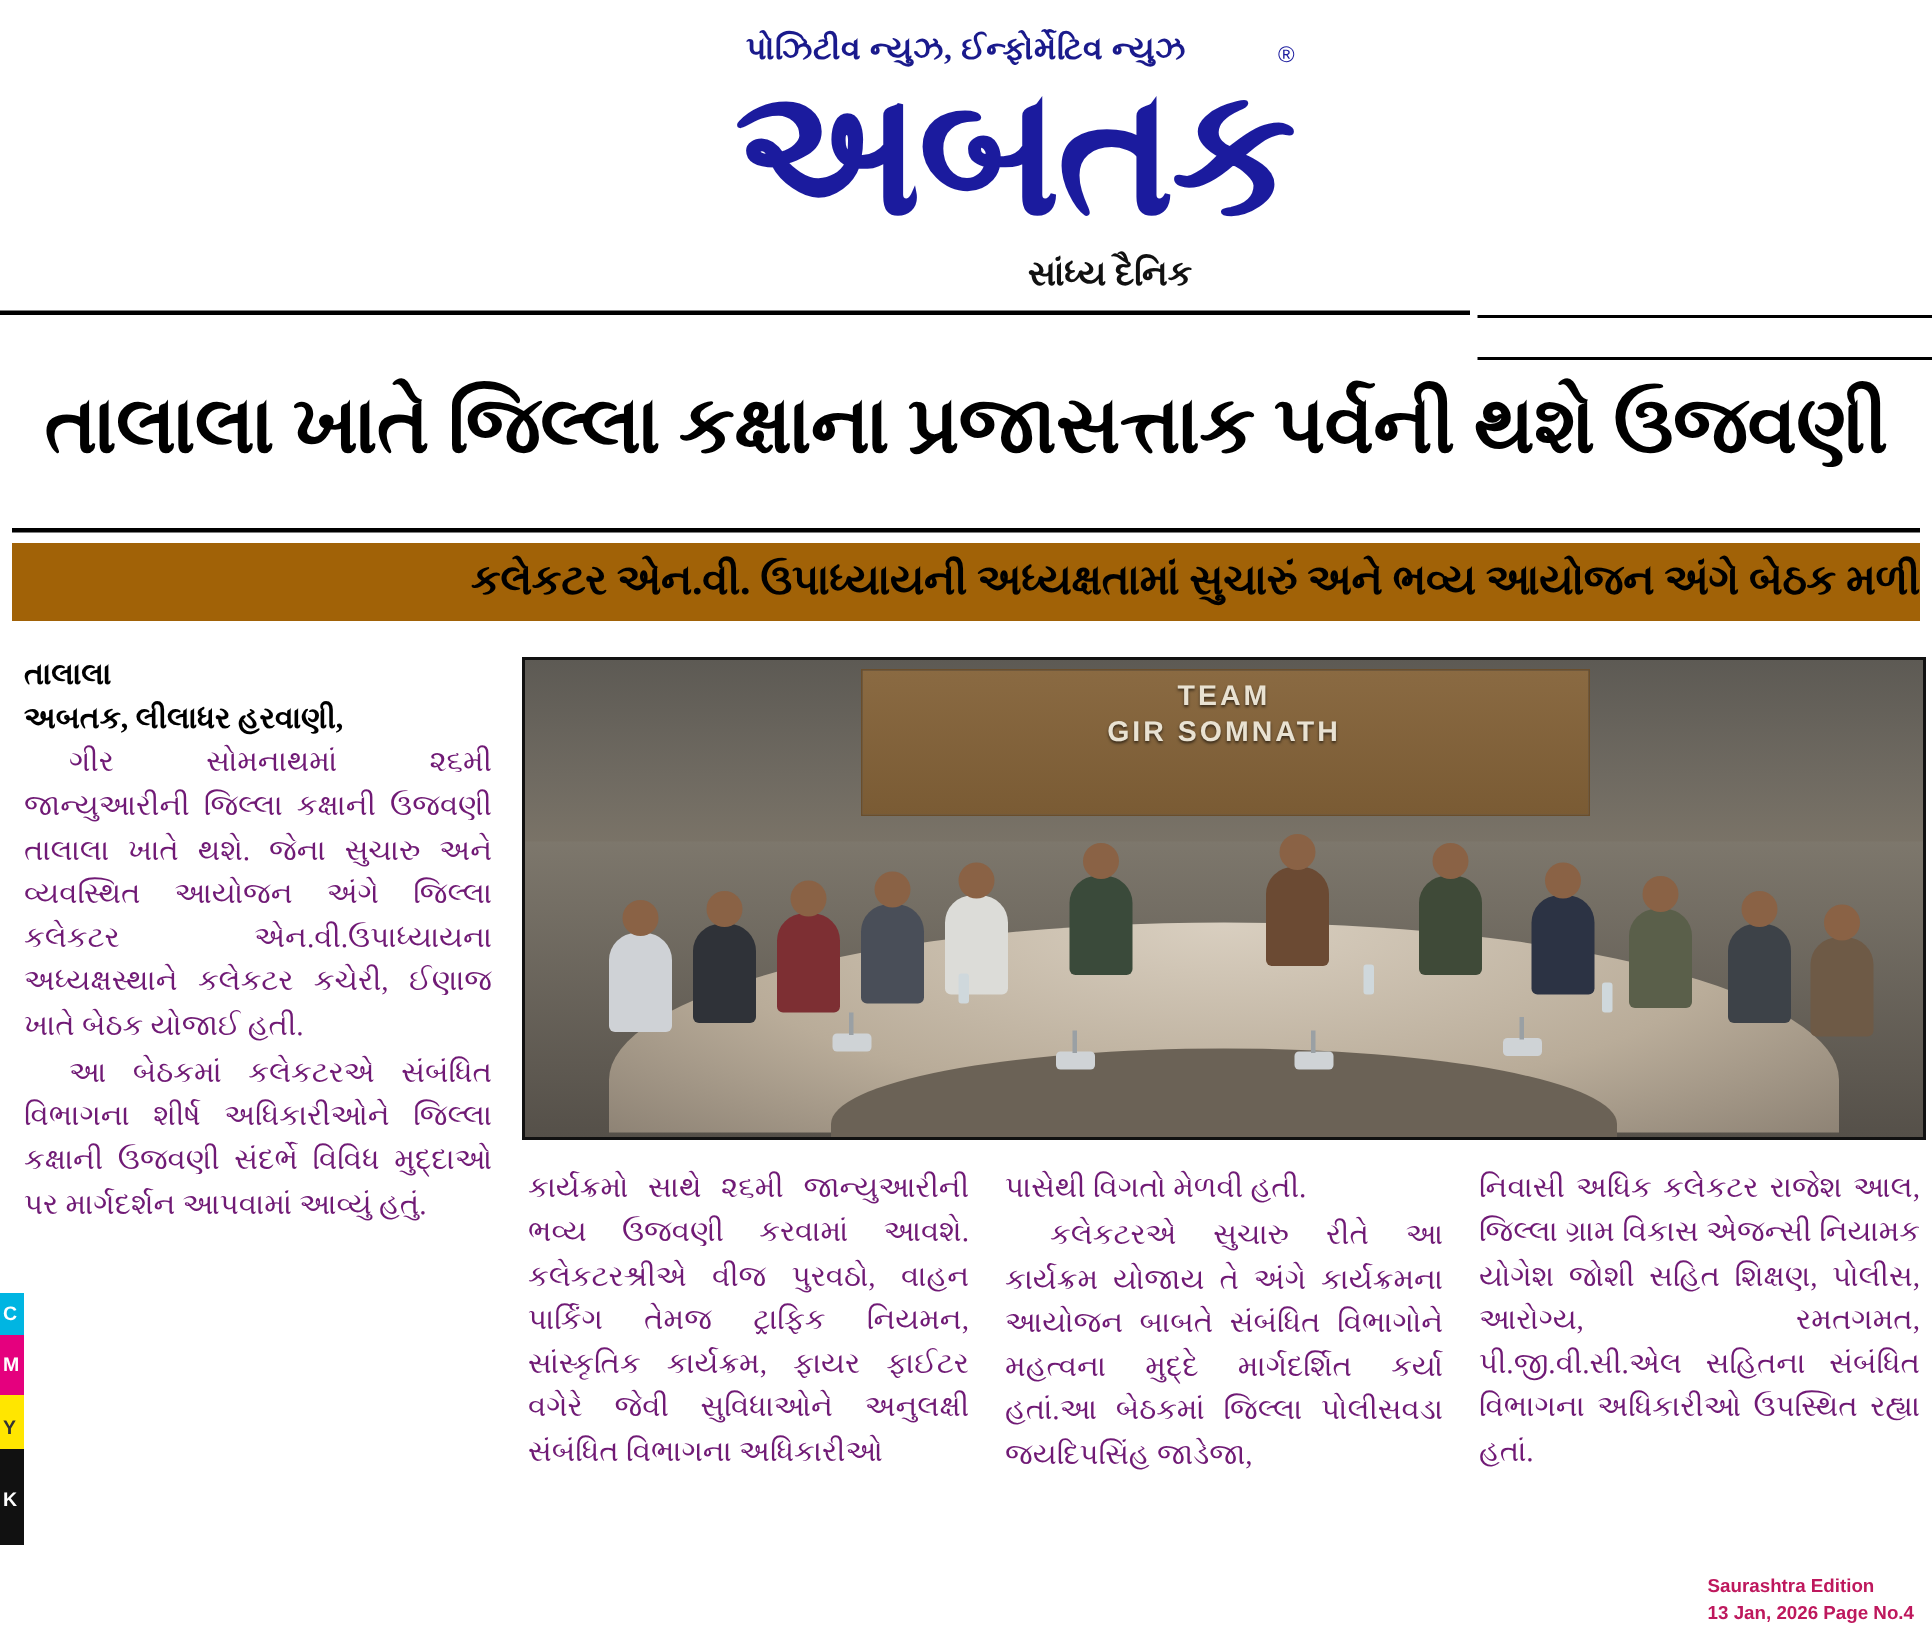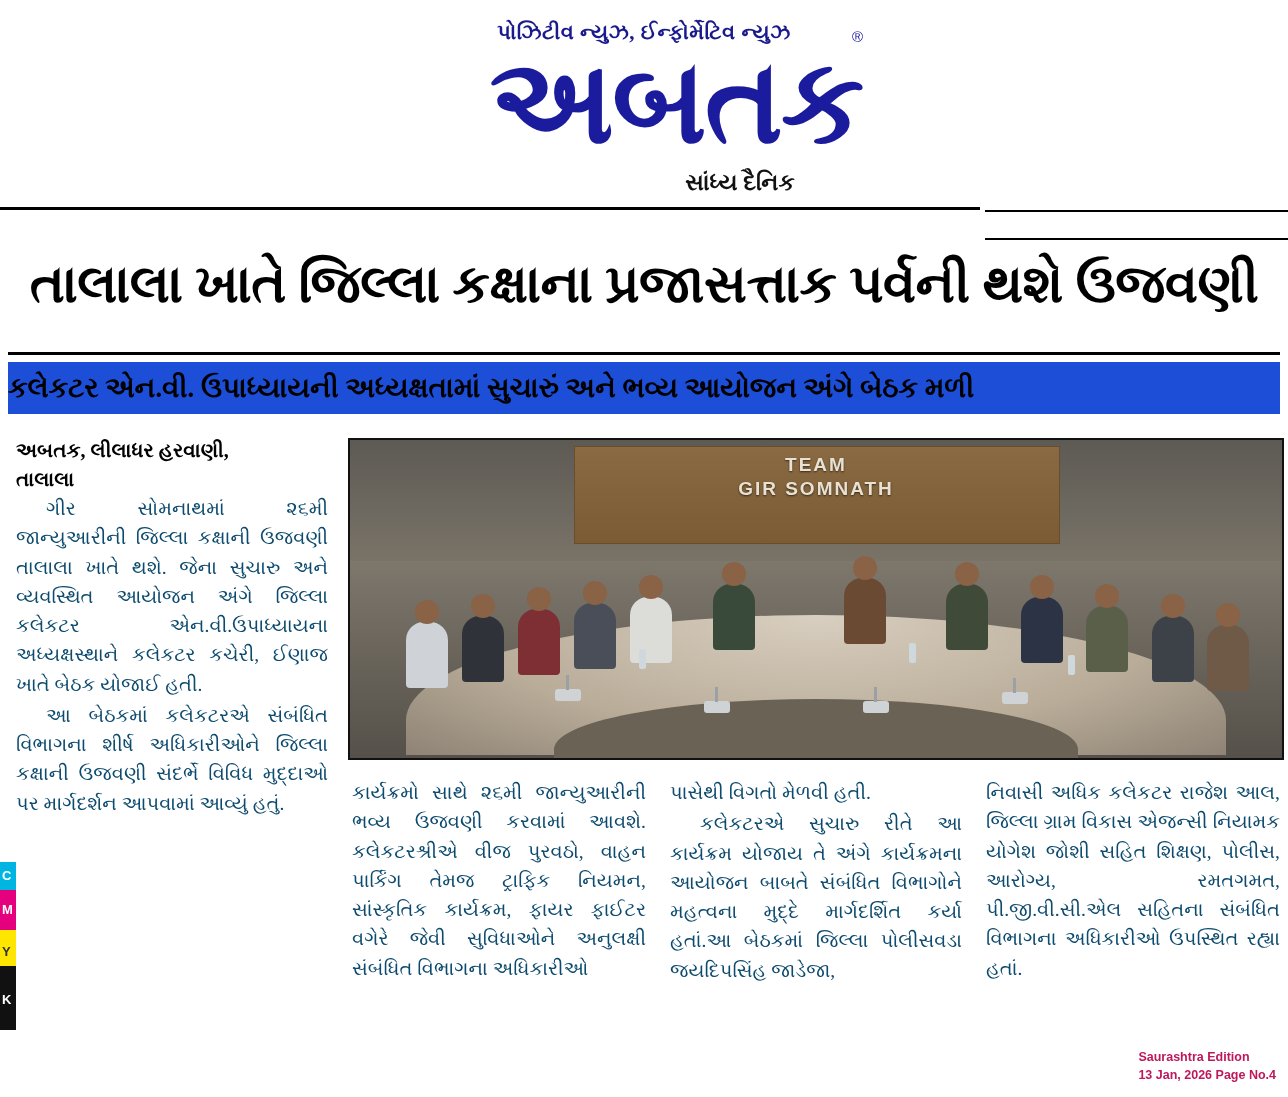--- a/index.html
+++ b/index.html
@@ -121,24 +121,24 @@
     background: #000;
   }
 
   
   .subhead-band {
     position: absolute;
     top: 362px;
     left: 8px;
     width: 1272px;
     height: 52px;
-    background: #1d4ed8;
+    background: #a16207;
     display: flex;
     align-items: center;
-    justify-content: flex-start;
+    justify-content: flex-end;
   }
   .subhead-text {
     font-family: "Liberation Serif", serif;
     font-size: 28px;
     font-weight: bold;
     color: #000;
     letter-spacing: -0.2px;
   }
 
   
@@ -160,21 +160,21 @@
     font-weight: bold;
     line-height: 1.45;
     color: #000;
   }
 
   .col {
     position: absolute;
     font-family: "Liberation Serif", serif;
     font-size: 19.5px;
     line-height: 1.5;
-    color: #0c4a6e;
+    color: #701a75;
     text-align: justify;
     text-justify: inter-word;
   }
   .col p { margin: 0 0 2px 0; }
   .col p.indent { text-indent: 30px; }
 
   #col1 { top: 64px;  left: 8px;   width: 312px; }
   #col2 { top: 348px; left: 344px; width: 294px; }
   #col3 { top: 348px; left: 662px; width: 292px; }
   #col4 { top: 348px; left: 978px; width: 294px; }
@@ -324,22 +324,22 @@
 </div>
 <div class="rule-under-headline"></div>
 
 <div class="subhead-band">
   <div class="subhead-text">કલેકટર એન.વી. ઉપાધ્યાયની અધ્યક્ષતામાં સુચારું અને ભવ્ય આયોજન અંગે બેઠક મળી</div>
 </div>
 
 <div class="body-area">
 
   <div class="byline">
+    <div>તાલાલા</div>
     <div>અબતક, લીલાધર હરવાણી,</div>
-    <div>તાલાલા</div>
   </div>
 
   <div class="photo-frame">
     <div class="ph-wall"></div>
     <div class="ph-woodpanel"></div>
     <div class="ph-team-text">
       <div>TEAM</div>
       <div>GIR SOMNATH</div>
     </div>
     <div class="ph-lower"></div>

